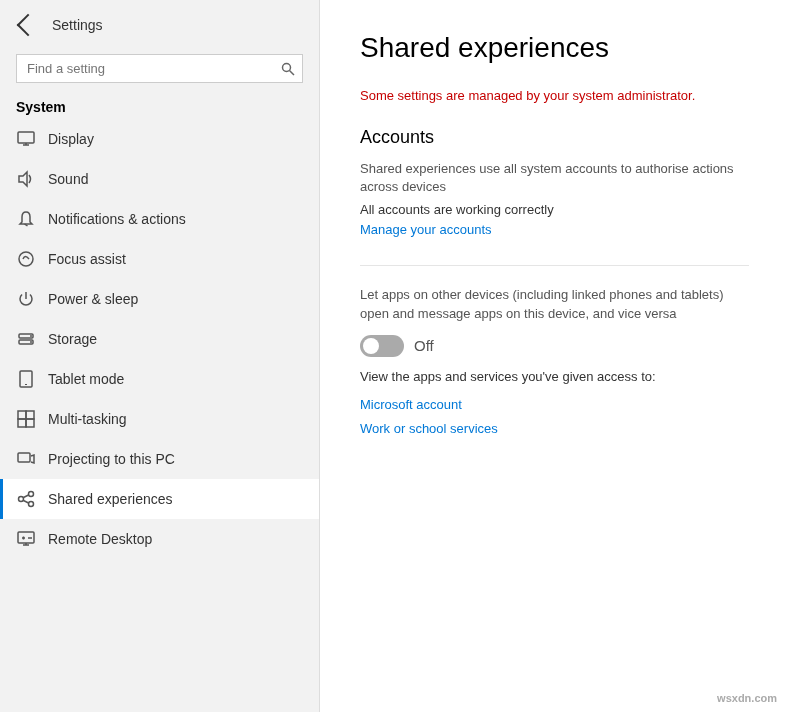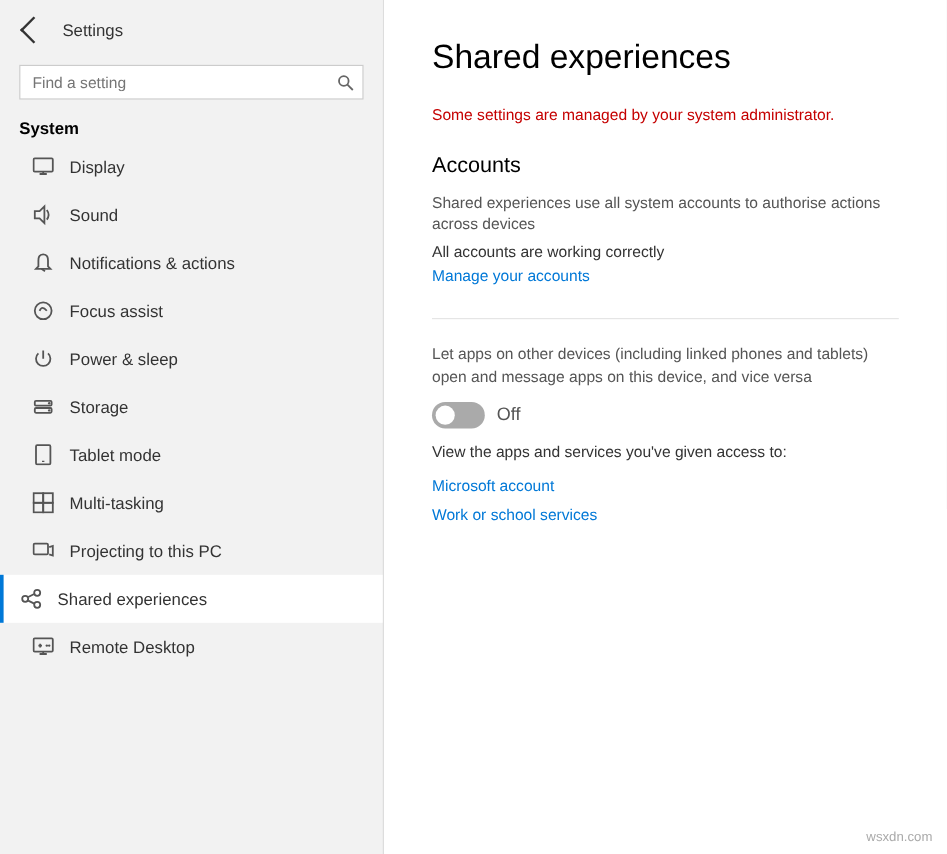--- a/index.html
+++ b/index.html
@@ -89,21 +89,21 @@
     .sidebar-section-label {
       padding: 8px 16px 4px 16px;
       font-size: 14px;
       font-weight: 700;
       color: #000;
     }
 
     .nav-item {
       display: flex;
       align-items: center;
-      padding: 10px 26px;
+      padding: 10px 16px;
       cursor: pointer;
       color: #333;
       font-size: 14px;
       user-select: none;
     }
 
     .nav-item.active {
       background: #fff;
       border-left: 3px solid #0078d7;
       padding-left: 13px;
@@ -431,14 +431,14 @@
     </div>
     <span class="toggle-label">Off</span>
   </div>
 
 
   <p class="view-access-label">View the apps and services you've given access to:</p>
 
   <a class="link-text">Microsoft account</a><br>
   <a class="link-text">Work or school services</a>
 
-  <div style="position:fixed; bottom:8px; right:12px; font-size:11px; color:#aaa;">wsxdn.com</div>
+  <div style="position:fixed; bottom:8px; right:12px; font-size:11px; color:#aaa;font-weight:bold;">wsxdn.com</div>
 </div>
 
 </body></html>

